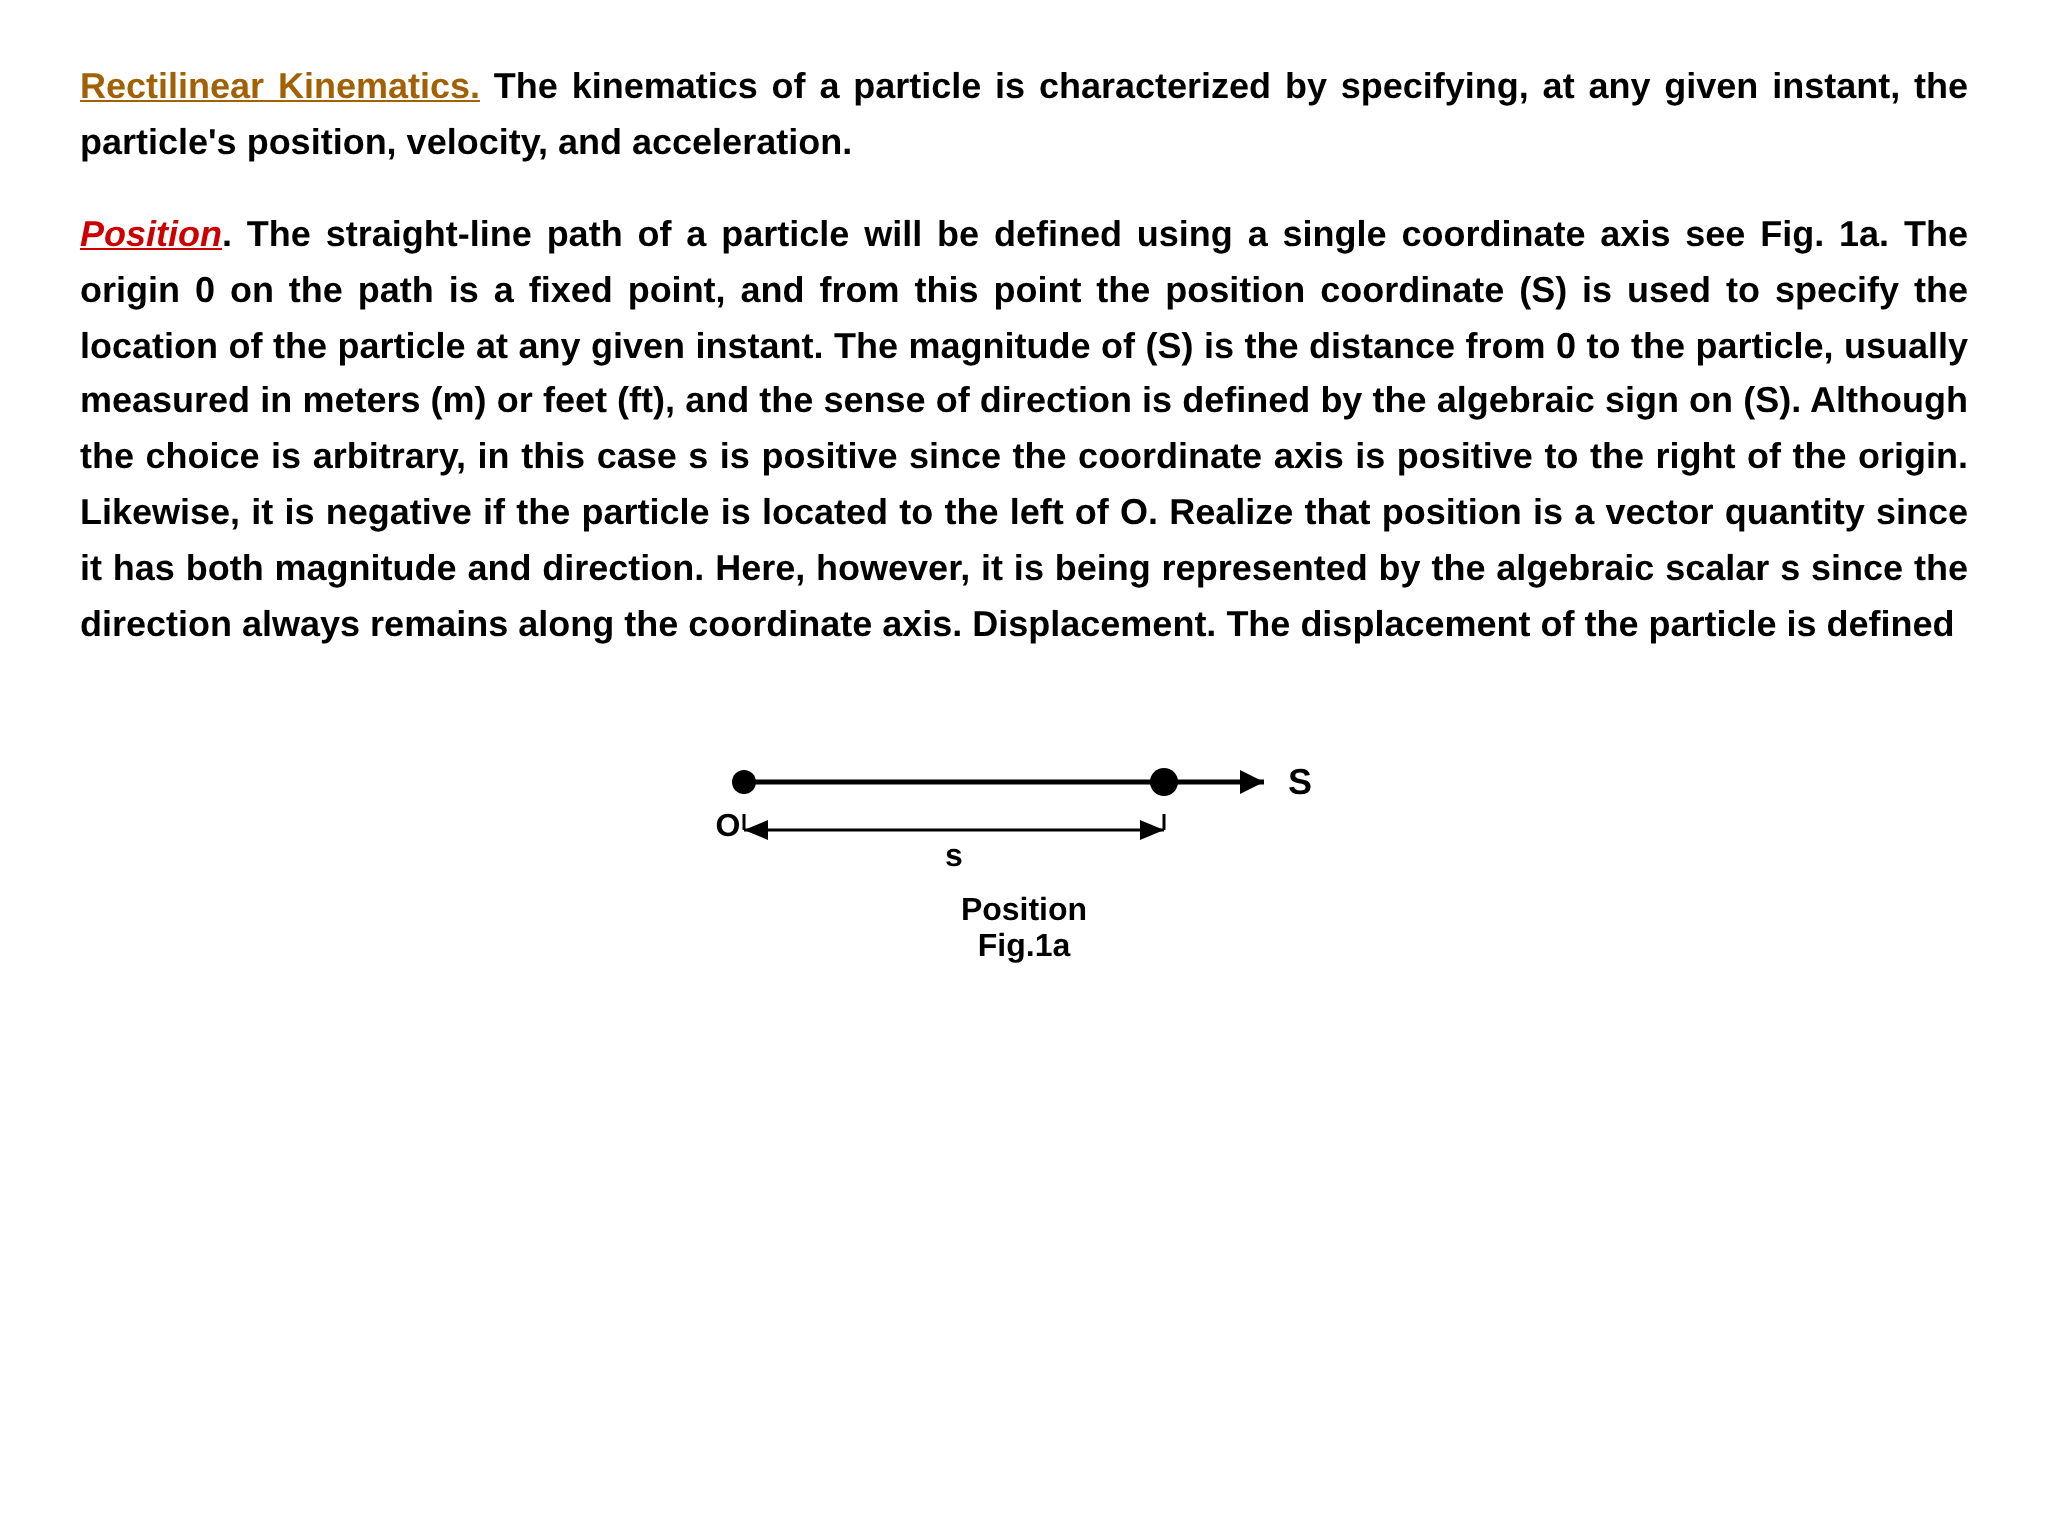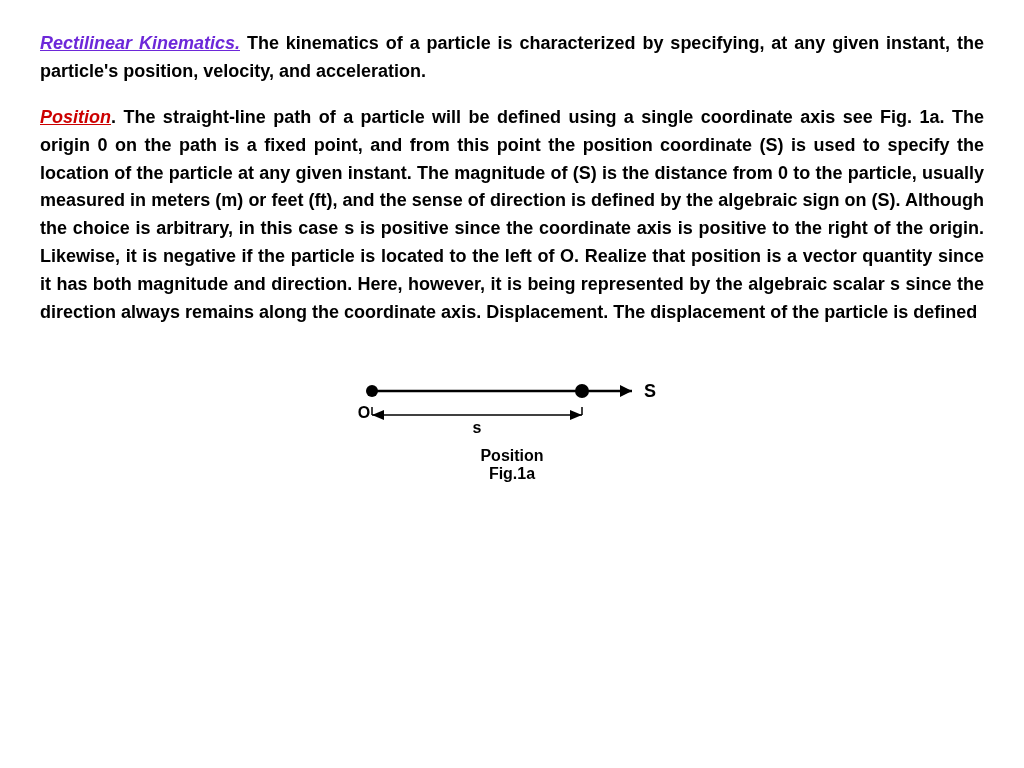--- a/index.html
+++ b/index.html
@@ -18,23 +18,22 @@
       margin-bottom: 18px;
     }
     .paragraph2 {
       font-size: 18px;
       font-weight: bold;
       text-align: justify;
       line-height: 1.55;
       margin-bottom: 36px;
     }
     .title-link {
-      color: #6d28d9;
+      color: #a16207;
       text-decoration: underline;
-      font-style: italic;
       font-weight: bold;
     }
     .position-link {
       color: #cc0000;
       font-style: italic;
       font-weight: bold;
       text-decoration: underline;
     }
     .figure-area {
       display: flex;

